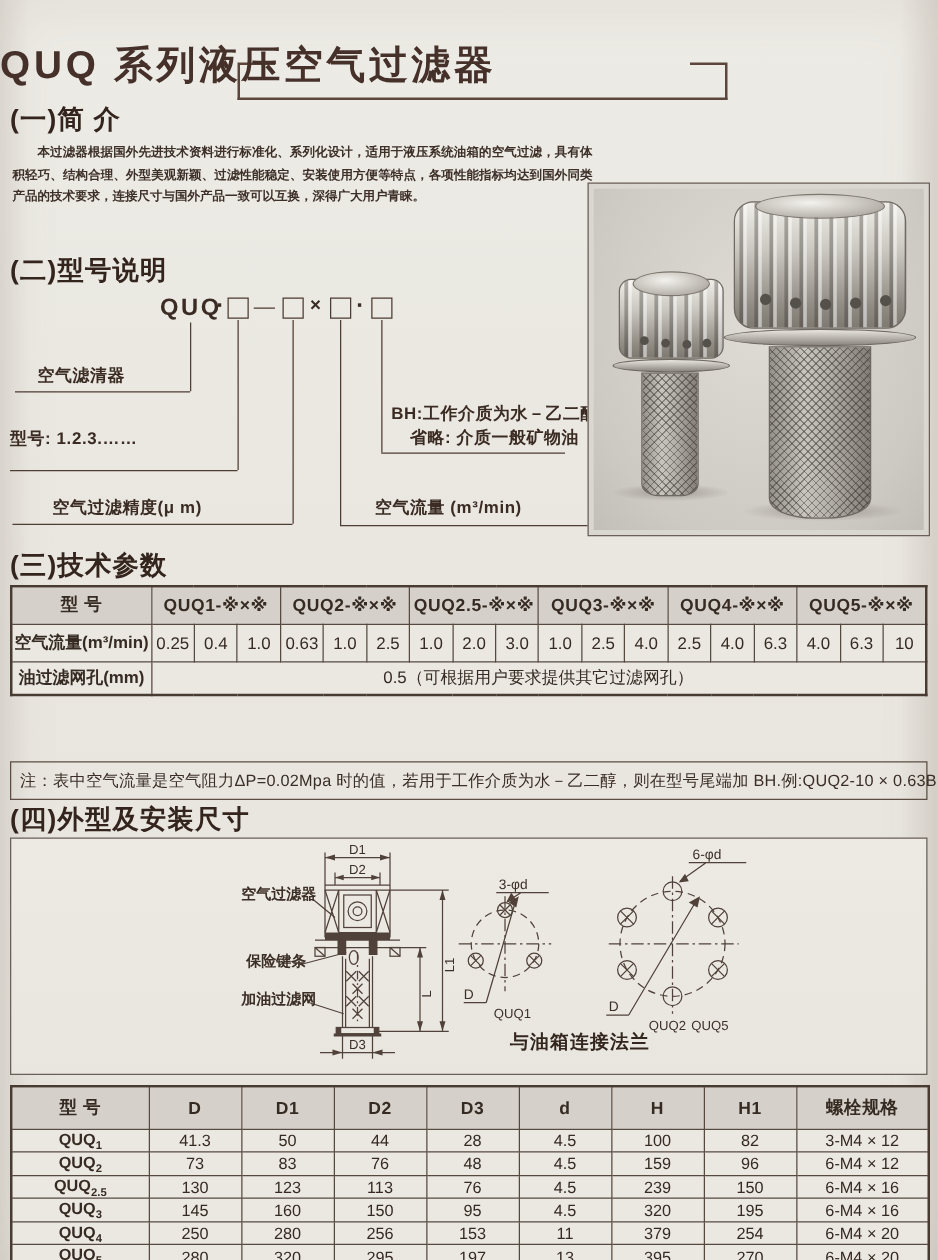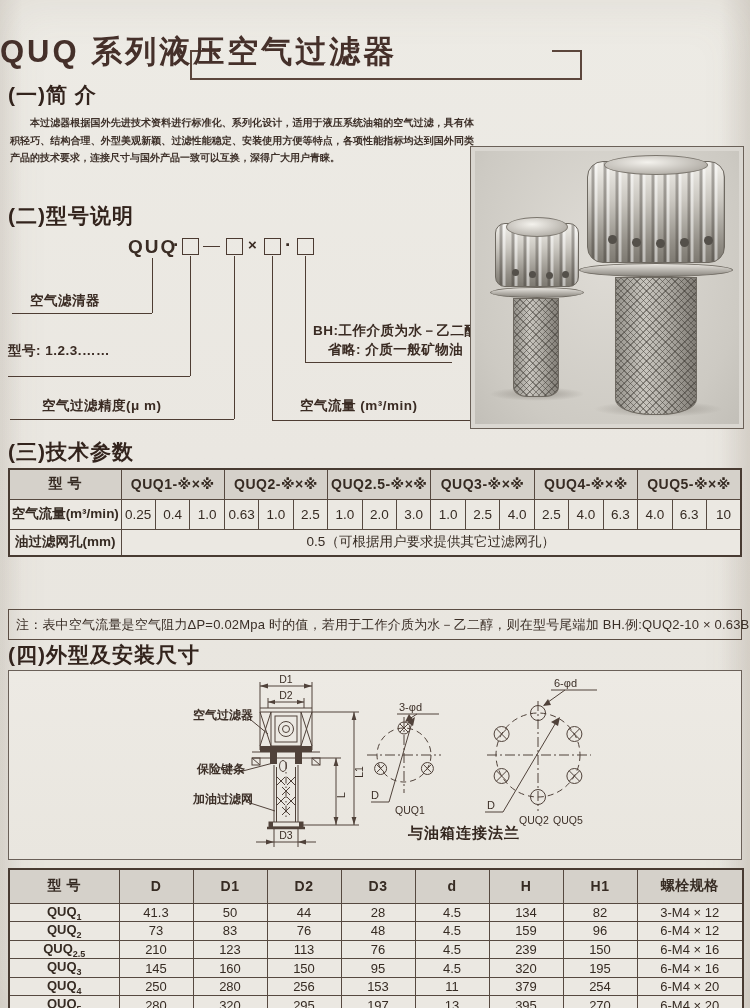--- a/index.html
+++ b/index.html
@@ -345,38 +345,38 @@
       <th>H1</th>
       <th>螺栓规格</th>
     </tr>
     <tr class="dr">
       <td class="model-cell"><span>QUQ</span><sub>1</sub></td>
       <td>41.3</td>
       <td>50</td>
       <td>44</td>
       <td>28</td>
       <td>4.5</td>
-      <td>134</td>
+      <td>100</td>
       <td>82</td>
       <td>3-M4 × 12</td>
     </tr>
     <tr class="dr">
       <td class="model-cell"><span>QUQ</span><sub>2</sub></td>
       <td>73</td>
       <td>83</td>
       <td>76</td>
       <td>48</td>
       <td>4.5</td>
       <td>159</td>
       <td>96</td>
       <td>6-M4 × 12</td>
     </tr>
     <tr class="dr">
       <td class="model-cell"><span>QUQ</span><sub>2.5</sub></td>
-      <td>210</td>
+      <td>130</td>
       <td>123</td>
       <td>113</td>
       <td>76</td>
       <td>4.5</td>
       <td>239</td>
       <td>150</td>
       <td>6-M4 × 16</td>
     </tr>
     <tr class="dr">
       <td class="model-cell"><span>QUQ</span><sub>3</sub></td>

